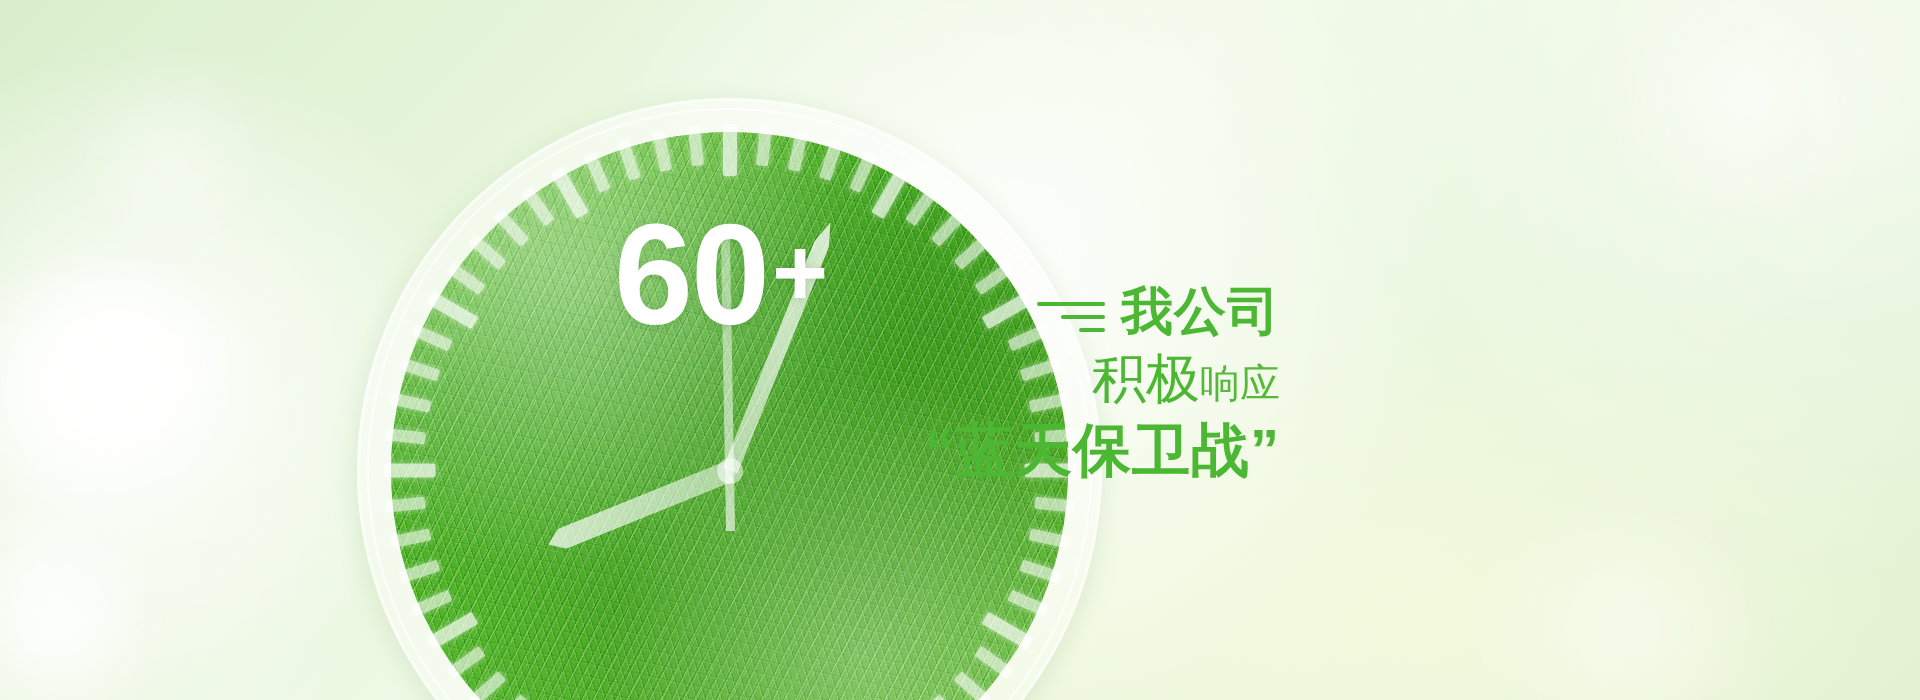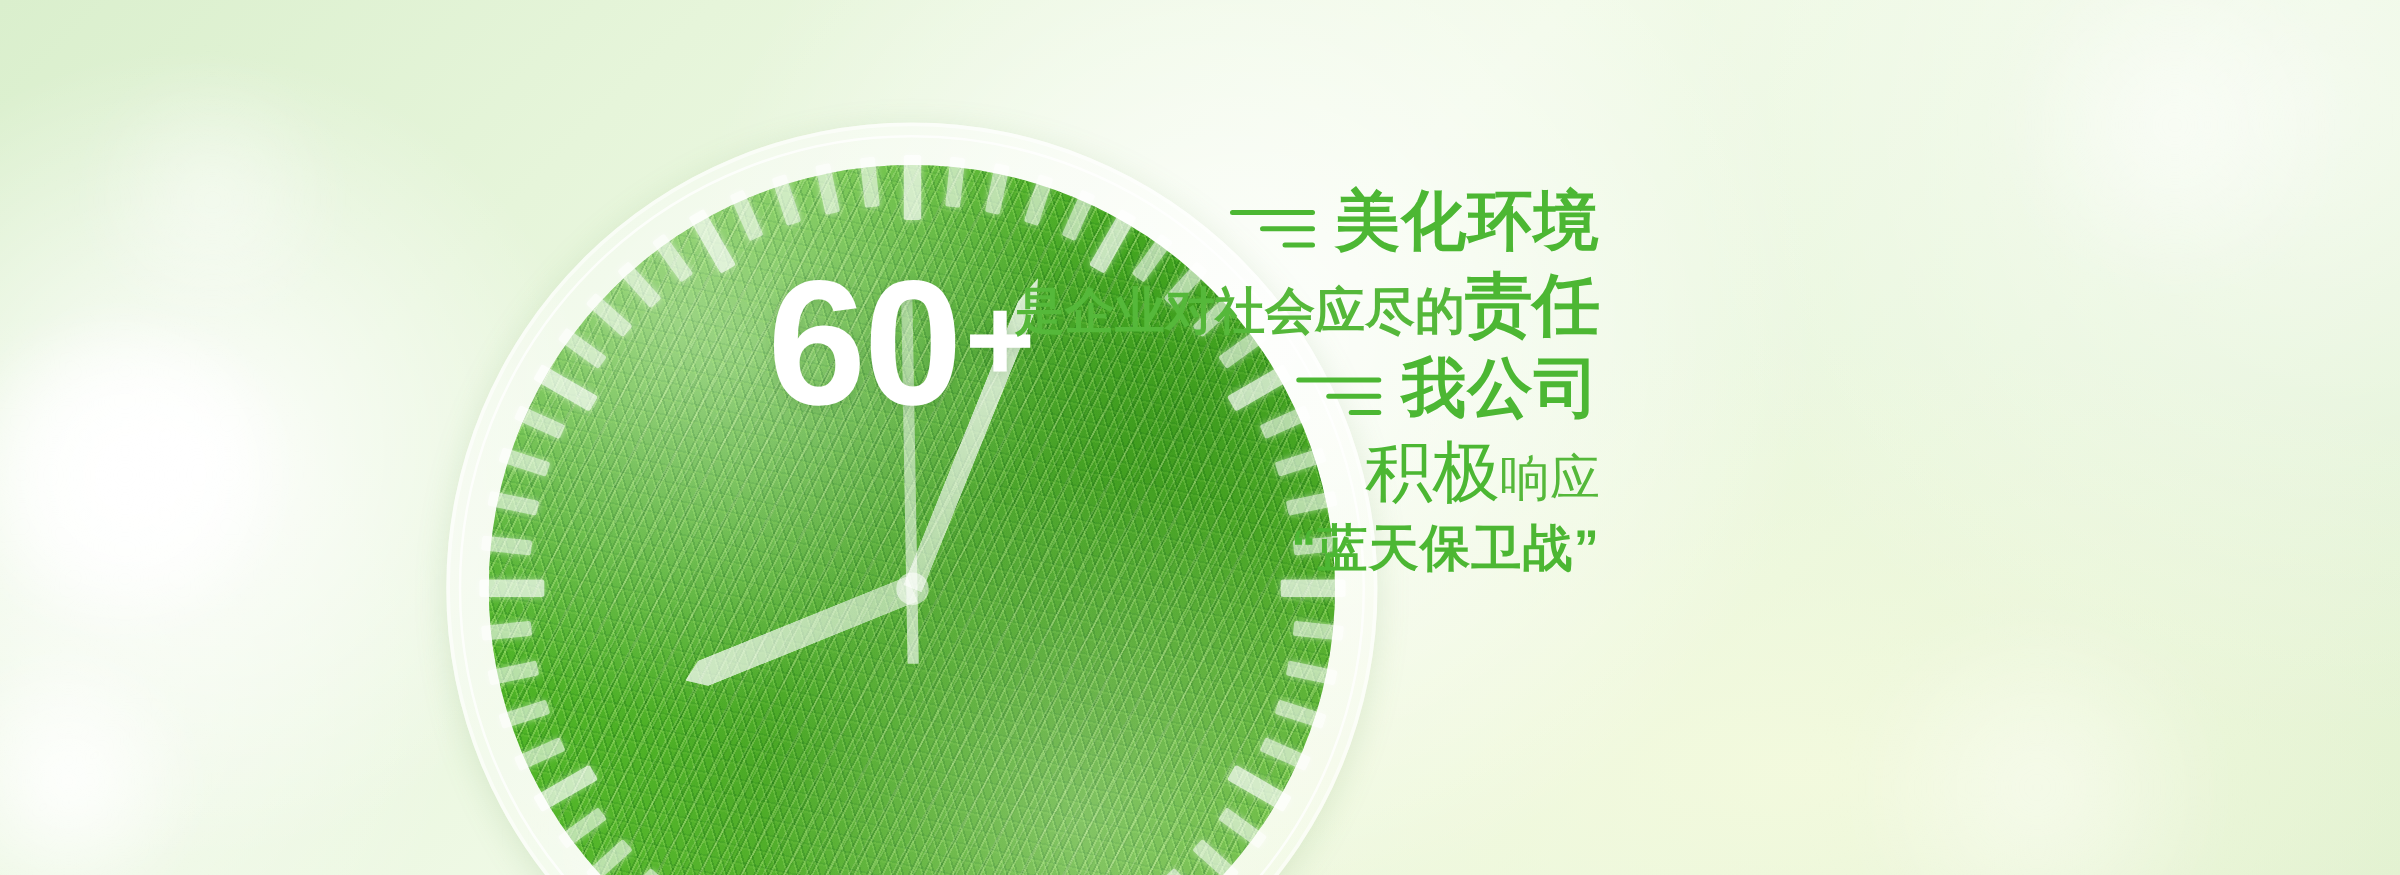--- a/index.html
+++ b/index.html
@@ -180,21 +180,21 @@
     font-size:40px;font-weight:bold;color:#55b83a;line-height:1.18;
     margin-top:8px;white-space:nowrap;
   }
   .line-sub .big{font-size:54px;color:#4cb733;}
   .line-big{
     font-size:54px;font-weight:normal;color:#4cb733;line-height:1.18;
     margin-top:8px;white-space:nowrap;
   }
   .line-big .sm{font-size:40px;color:#55b83a;}
   .line-quote{
-    font-size:40px;font-weight:bold;color:#4cb733;line-height:1.18;
+    font-size:58px;font-weight:bold;color:#4cb733;line-height:1.18;
     margin-top:6px;white-space:nowrap;letter-spacing:1px;
   }
 </style>
 </head>
 <body>
 
 <div id="banner">
 
   <div class="bokeh b1"></div>
   <div class="bokeh b2"></div>
@@ -375,31 +375,20 @@
     <div id="hand-second"></div>
     <div id="hand-hour" style="transform: rotate(248deg);"></div>
     <div id="hand-minute" style="transform: rotate(22deg);"></div>
     <div id="hand-cap"></div>
 
     <div id="face-text">
       <div id="sixty-plus"><span>60</span><span class="plus">+</span></div>
     </div>
   </div>
 
-  <div class="copy-block" id="copy-top">
-    <div class="deco-row">
-      <div class="deco-lines">
-        <span></span>
-        <span></span>
-        <span></span>
-      </div>
-      <div class="line-lead">美化环境</div>
-    </div>
-    <div class="line-sub"><span>是企业对社会应尽的</span><span class="big">责任</span></div>
-  </div>
 
   <div class="copy-block" id="copy-bottom">
     <div class="deco-row">
       <div class="deco-lines">
         <span></span>
         <span></span>
         <span></span>
       </div>
       <div class="line-lead">我公司</div>
     </div>

